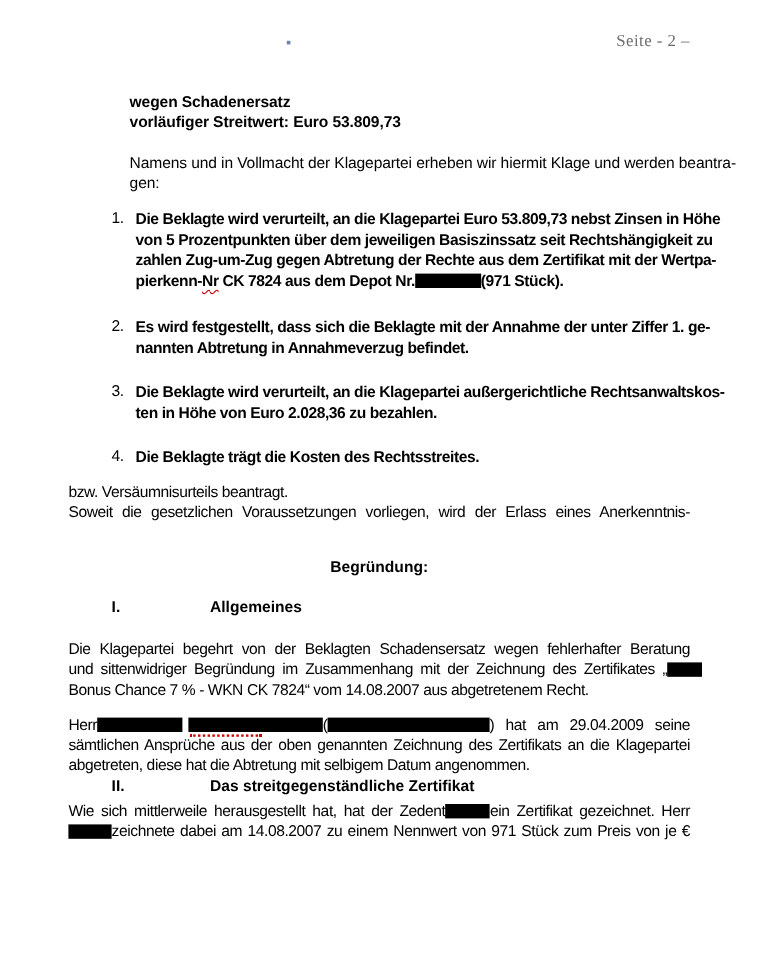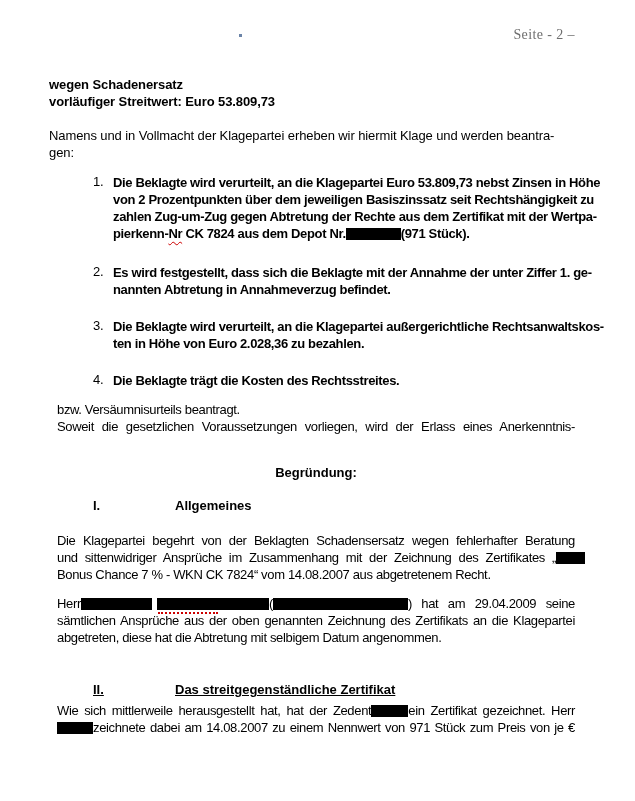--- a/index.html
+++ b/index.html
@@ -7,41 +7,41 @@
   .page{position:relative;width:635px;height:801px;background:#fff;overflow:hidden;font-size:13px;}
 
   .page-header{position:absolute;top:27px;right:60px;font-family:"Liberation Serif",serif;
     font-size:14px;color:#6e6e6e;letter-spacing:.4px;}
   .speck{position:absolute;left:239px;top:34px;width:3px;height:3px;background:#6b84a8;}
 
   .line{height:17px;line-height:17px;white-space:nowrap;}
   .just{text-align:justify;text-align-last:justify;}
   .bold{font-weight:bold;}
 
-  .block-a{margin-left:49px;width:501px;letter-spacing:-0.1px;}
+  .block-a{margin-left:108px;width:501px;letter-spacing:-0.1px;}
   .subject{margin-top:76px;} 
   .intro{margin-top:17px;}
 
   .claim{display:flex;margin-left:93px;width:482px;letter-spacing:-0.35px;}
   .claim-num{width:20px;flex:none;}
   .claim-body{width:462px;flex:none;font-weight:bold;}
   .claim-1{margin-top:13px;}
   .claim-2{margin-top:22px;}
   .claim-3{margin-top:20px;}
   .claim-4{margin-top:20px;}
 
   .para{margin-left:57px;width:518px;letter-spacing:-0.35px;}
   .closing{margin-top:12px;}
   .center-title{margin-top:29px;margin-left:57px;width:518px;text-align:center;font-weight:bold;letter-spacing:0;}
   .sec{display:flex;margin-left:93px;font-weight:bold;letter-spacing:0;}
   .sec-num{width:82px;flex:none;}
   .sec-1{margin-top:16px;}
   .para-general{margin-top:18px;}
   .para-assignment{margin-top:12px;}
-  .sec-2{margin-top:35px;text-decoration:underline;}
+  .sec-2{}
   .para-certificate{margin-top:4px;}
 
   .redact{display:inline-block;background:#000;height:12px;vertical-align:-2px;}
   .w55{width:55px;}
   .w71{width:71px;}
   .w112{width:112px;position:relative;margin-left:5px;}
   .w135{width:135px;}
   .w37{width:37px;}
   .w36{width:36px;}
   .w29{width:29px;margin-right:-10px;}
@@ -64,21 +64,21 @@
 
   <div class="intro block-a">
     <div class="line just">Namens und in Vollmacht der Klagepartei erheben wir hiermit Klage und werden beantra-</div>
     <div class="line">gen:</div>
   </div>
 
   <div class="claim claim-1">
     <div class="claim-num">1.</div>
     <div class="claim-body">
       <div class="line just">Die Beklagte wird verurteilt, an die Klagepartei Euro 53.809,73 nebst Zinsen in Höhe</div>
-      <div class="line just">von 2 Prozentpunkten über dem jeweiligen Basiszinssatz seit Rechtshängigkeit zu</div>
+      <div class="line just">von 5 Prozentpunkten über dem jeweiligen Basiszinssatz seit Rechtshängigkeit zu</div>
       <div class="line just">zahlen Zug-um-Zug gegen Abtretung der Rechte aus dem Zertifikat mit der Wertpa-</div>
       <div class="line"><span>pierkenn-</span><span class="misspell">Nr</span><span> CK 7824 aus dem Depot Nr.</span><span class="redact w55"></span><span>(971 Stück).</span></div>
     </div>
   </div>
 
   <div class="claim claim-2">
     <div class="claim-num">2.</div>
     <div class="claim-body">
       <div class="line just">Es wird festgestellt, dass sich die Beklagte mit der Annahme der unter Ziffer 1. ge-</div>
       <div class="line">nannten Abtretung in Annahmeverzug befindet.</div>
@@ -107,21 +107,21 @@
 
   <div class="line center-title">Begründung:</div>
 
   <div class="sec sec-1">
     <div class="line sec-num">I.</div>
     <div class="line">Allgemeines</div>
   </div>
 
   <div class="para para-general">
     <div class="line just">Die Klagepartei begehrt von der Beklagten Schadensersatz wegen fehlerhafter Beratung</div>
-    <div class="line just"><span>und sittenwidriger Ansprüche im Zusammenhang mit der Zeichnung des Zertifikates „</span><span class="redact w29"></span></div>
+    <div class="line just"><span>und sittenwidriger Begründung im Zusammenhang mit der Zeichnung des Zertifikates „</span><span class="redact w29"></span></div>
     <div class="line">Bonus Chance 7 % - WKN CK 7824“ vom 14.08.2007 aus abgetretenem Recht.</div>
   </div>
 
   <div class="para para-assignment">
     <div class="line just"><span>Herr</span><span class="redact w71"></span><span class="redact w112"><span class="squiggle"></span></span><span>(</span><span class="redact w135"></span><span>)</span><span> hat am 29.04.2009 seine</span></div>
     <div class="line just">sämtlichen Ansprüche aus der oben genannten Zeichnung des Zertifikats an die Klagepartei</div>
     <div class="line">abgetreten, diese hat die Abtretung mit selbigem Datum angenommen.</div>
   </div>
 
   <div class="sec sec-2">

